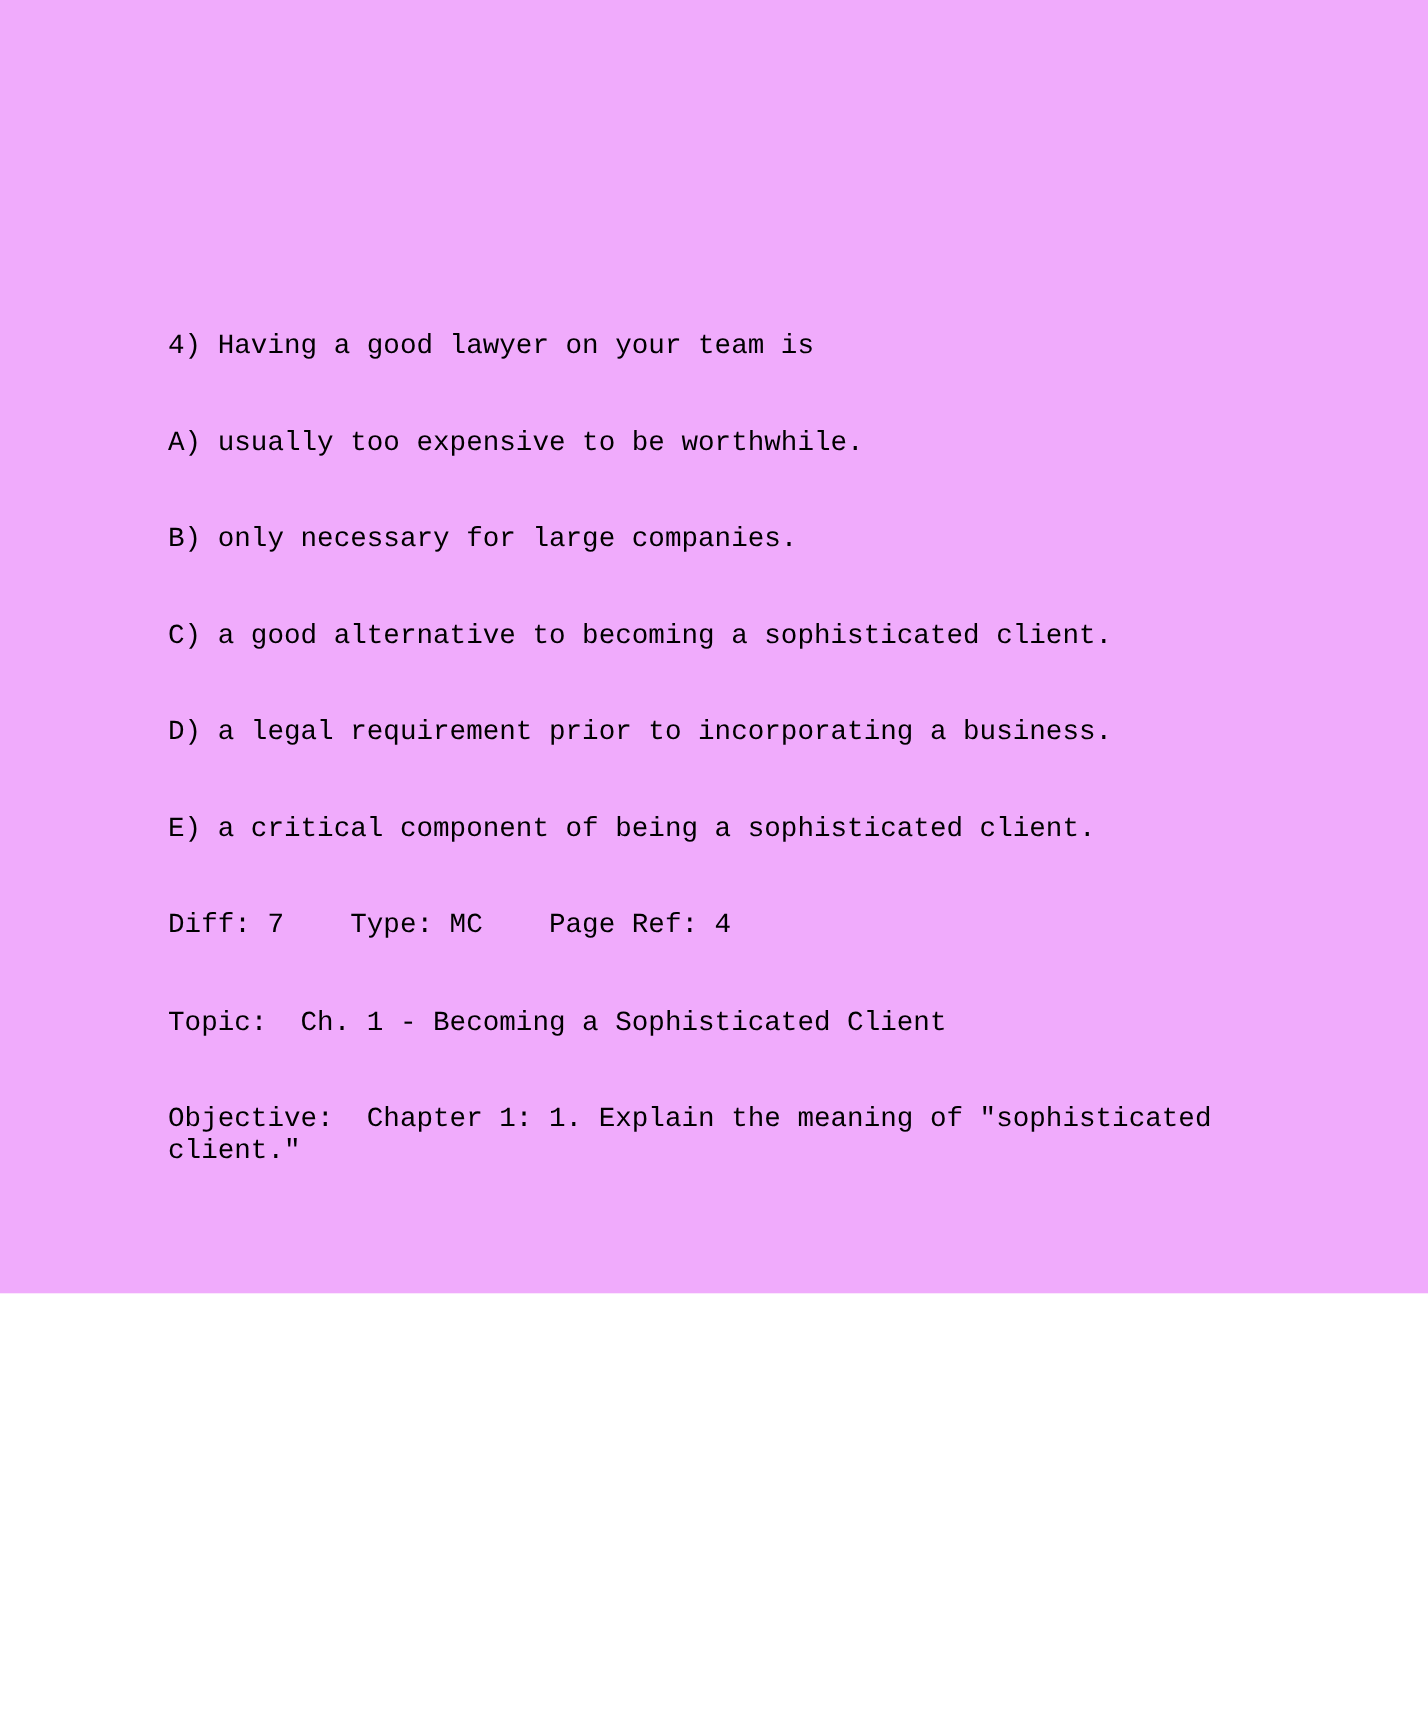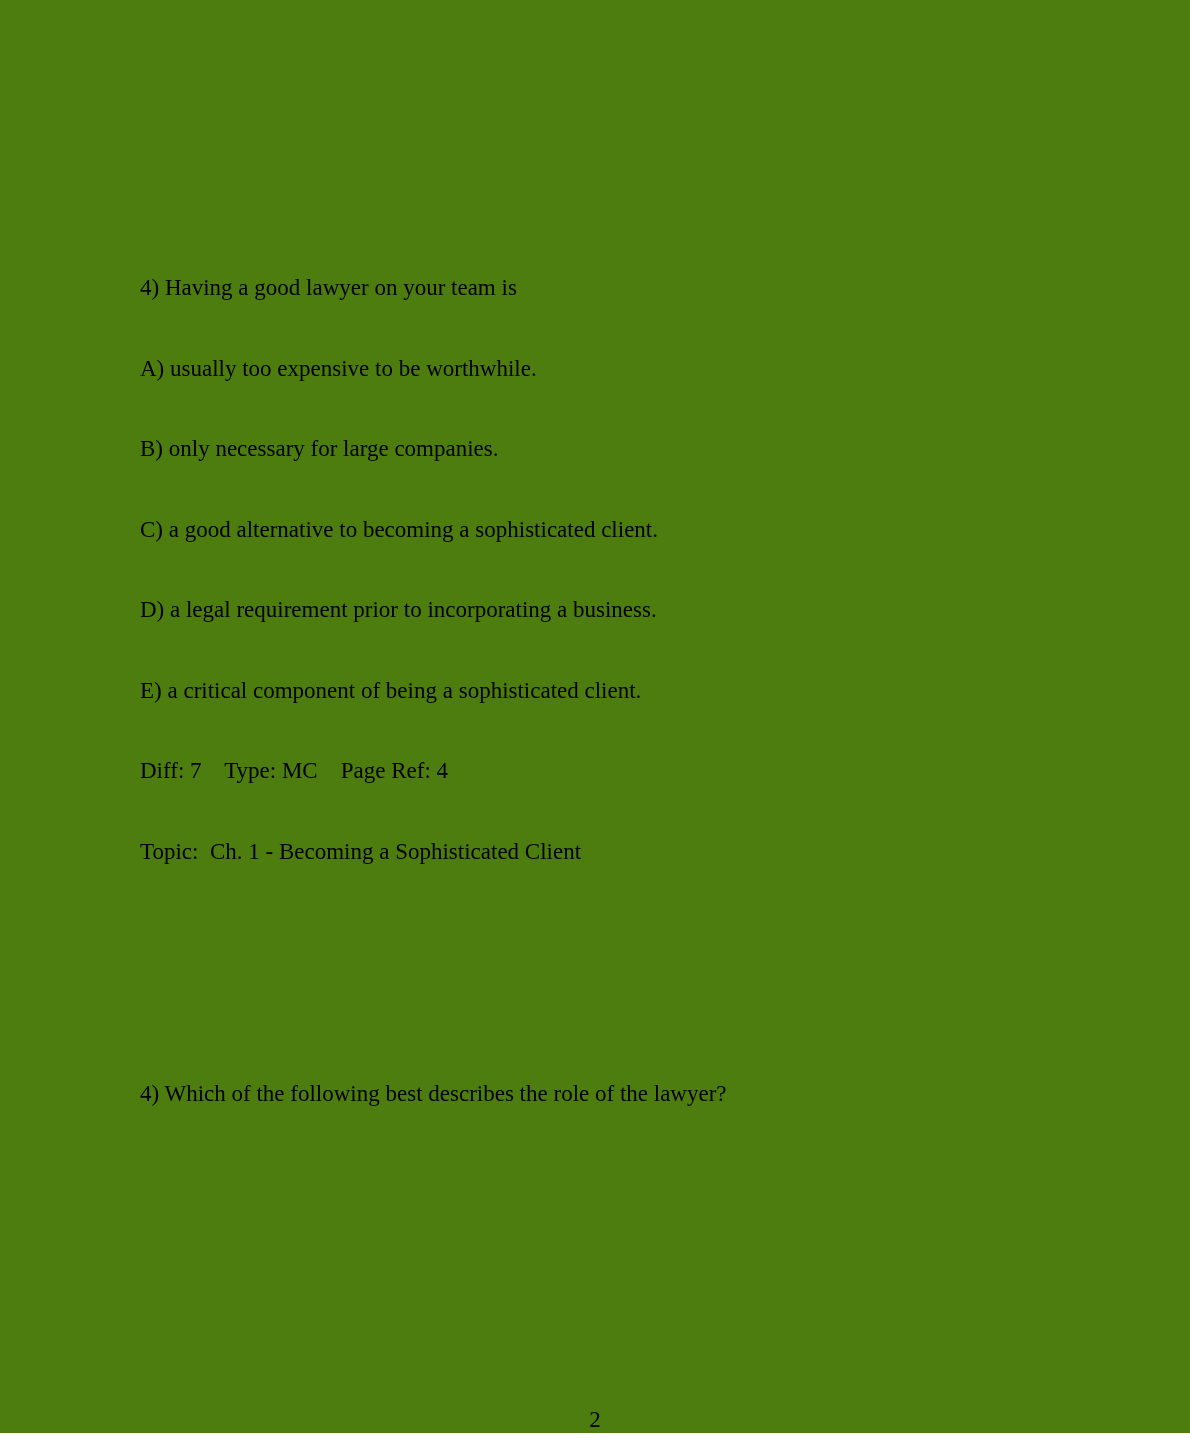--- a/index.html
+++ b/index.html
@@ -1,21 +1,21 @@
 <!DOCTYPE html>
 <html><head>
 <meta charset="utf-8">
 <style>
   html, body { margin: 0; padding: 0; background: #ffffff; }
   .page {
     position: relative;
     width: 1190px;
-    height: 1433px;
-    background: #4d7c0f;
-    font-family: Liberation Serif, serif;
+    height: 1078px;
+    background: #f0abfc;
+    font-family: Liberation Mono, monospace;
     color: #000000;
     overflow: hidden;
   }
   .content {
     position: absolute;
     left: 140px;
     top: 141px;
     width: 910px;
     font-size: 23px;
     line-height: 26.85px;
@@ -41,20 +41,21 @@
 
     <section class="q">
       <div class="line">4) Having a good lawyer on your team is</div>
       <div class="line">A) usually too expensive to be worthwhile.</div>
       <div class="line">B) only necessary for large companies.</div>
       <div class="line">C) a good alternative to becoming a sophisticated client.</div>
       <div class="line">D) a legal requirement prior to incorporating a business.</div>
       <div class="line">E) a critical component of being a sophisticated client.</div>
       <div class="line">Diff: 7    Type: MC    Page Ref: 4</div>
       <div class="line">Topic:  Ch. 1 - Becoming a Sophisticated Client</div>
+      <div class="line">Objective:  Chapter 1: 1. Explain the meaning of "sophisticated client."</div>
     </section>
 
     <section class="q">
       <div class="line">4) Which of the following best describes the role of the lawyer?</div>
       
       
       
       
       
       

